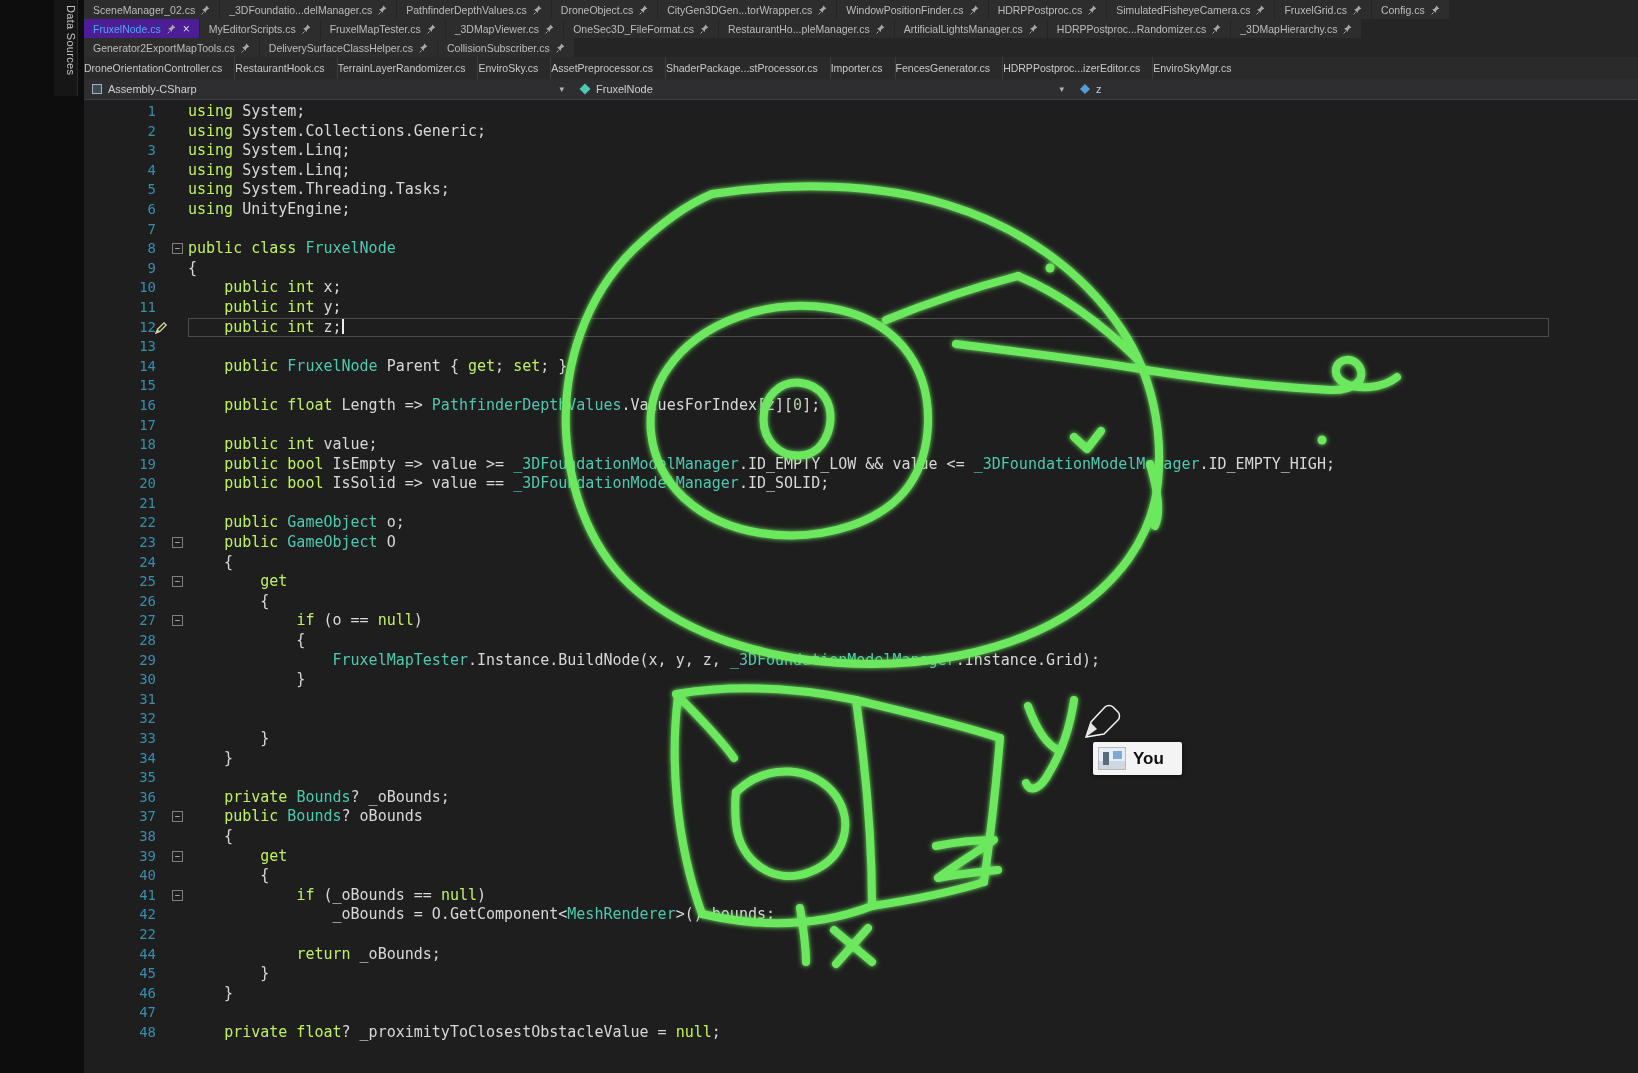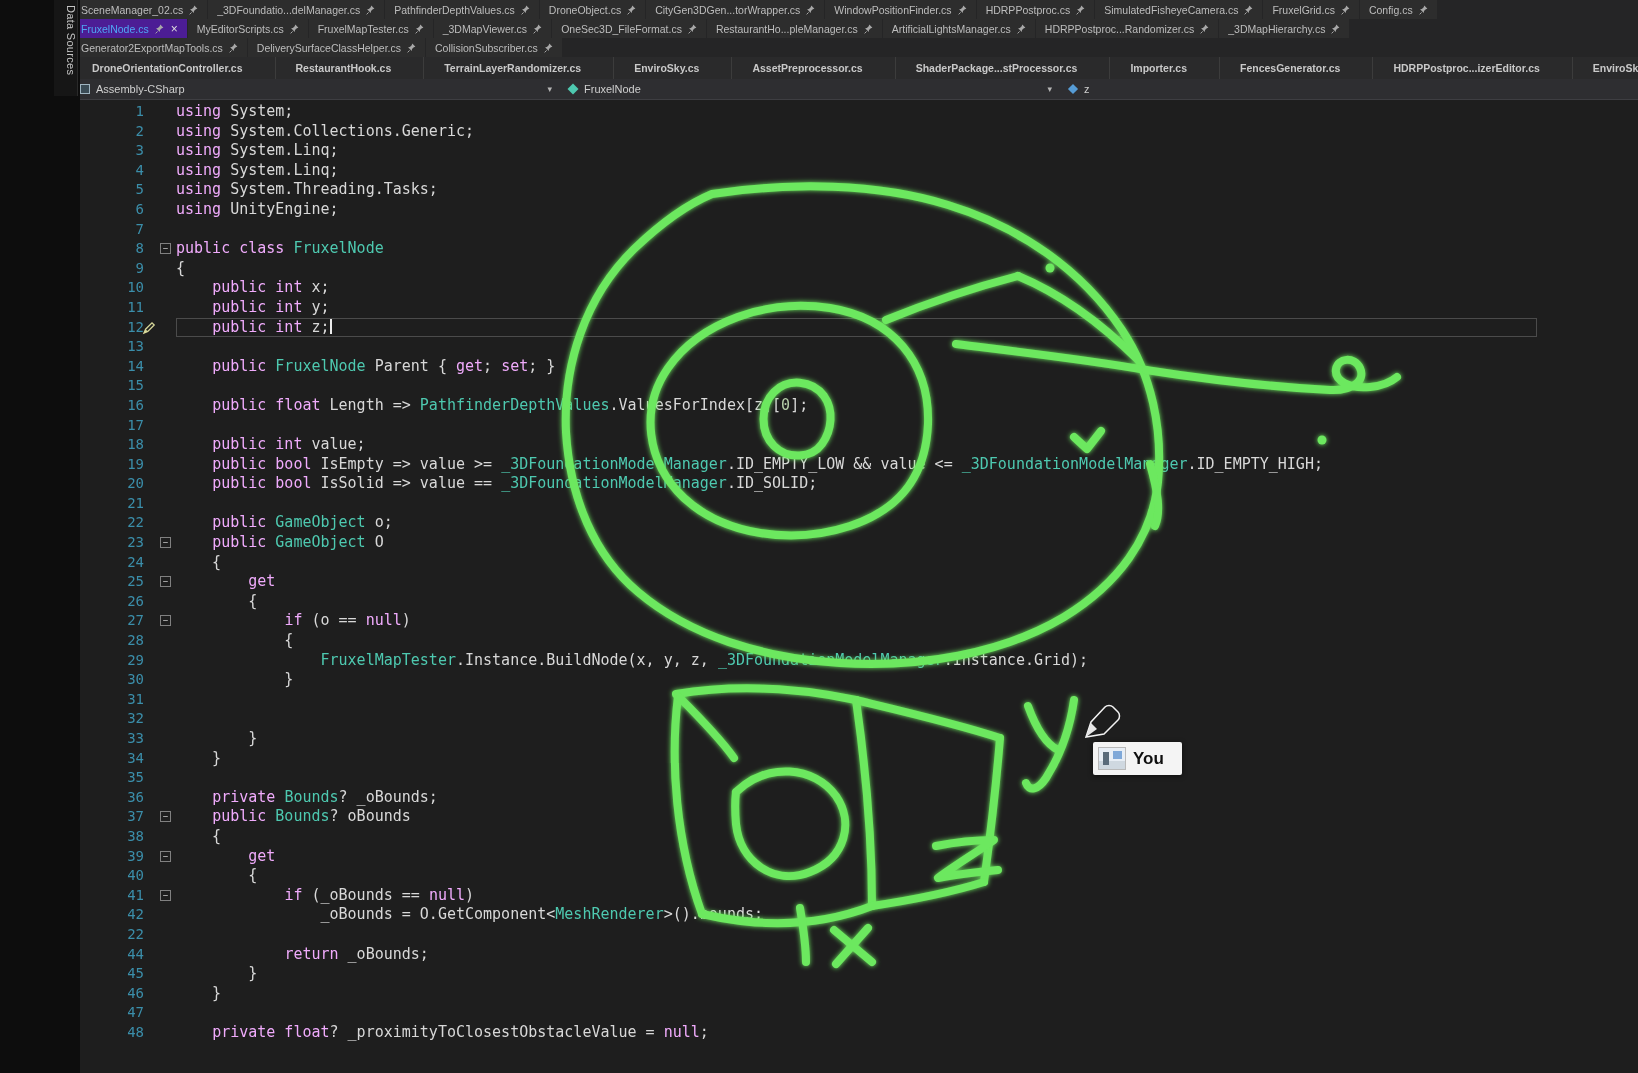--- a/index.html
+++ b/index.html
@@ -7,28 +7,28 @@
               font-family:"Liberation Sans", sans-serif; }
   #app { position:relative; width:1638px; height:1073px; background:#0d0d0d; }
 
   
   #left-col { position:absolute; left:0; top:0; width:80px; height:100%; background:#0d0d0d; z-index:5; }
   #data-sources-tab { position:absolute; left:54px; top:0; width:24px; height:96px;
       writing-mode:vertical-rl; color:#c4c4c4; font-size:11px; padding-top:5px;
       letter-spacing:.3px; background:#161616; border-right:1px solid #2a2a2a; }
 
   
-  #main { position:absolute; left:72px; top:0; right:0; height:100%; display:flex; flex-direction:column; }
+  #main { position:absolute; left:84px; top:0; right:0; height:100%; display:flex; flex-direction:column; }
 
   .tab-row { display:flex; background:#252526; height:19px; gap:1px; overflow:hidden; flex:none; }
   .tab-row.r3 { height:22px; background:#2a2a2b; gap:12px; }
   .tab { display:flex; align-items:center; gap:6px; padding:0 9px; background:#2d2d2d;
          color:#bdbdbd; font-size:10.5px; white-space:nowrap; cursor:default; }
   .tab.active { background:#4c1d95; color:#4fa7f5; }
-  .tab-row.r3 .tab { background:transparent; border-left:1px solid #3c3c3c; padding:0 20px; color:#c9c9c9;font-weight:bold; }
+  .tab-row.r3 .tab { background:transparent; border-left:1px solid #3c3c3c; padding:0 0; color:#c9c9c9; }
   .tab-row.r3 .tab:first-child { border-left:none; }
   .pin { display:inline-flex; align-items:center; }
   .close { font-size:12px; color:#dedede; margin-left:1px; }
 
   
   #nav-bar { height:21px; background:#2e2e31; border-bottom:1px solid #3e3e42; display:flex;
              align-items:center; font-size:11px; color:#cfcfcf; flex:none; }
   .nav-zone { display:flex; align-items:center; gap:6px; padding:0 8px; height:100%; }
   .nav-zone.z1 { width:488px; }
   .nav-zone.z2 { width:500px; }
@@ -43,21 +43,21 @@
   #editor { flex:1; background:#1e1e1e; font-family:"DejaVu Sans Mono", monospace;
             font-size:15px; position:relative; overflow:hidden; padding-top:2px; }
   .code-line { display:flex; height:19.6px; line-height:19.6px; white-space:pre; }
   .ln { width:72px; flex:none; text-align:right; color:#3b8eaa; font-size:14px; }
   .fold-col { width:32px; flex:none; position:relative; }
   .fold-box { position:absolute; left:16px; top:4px; width:11px; height:11px; border:1px solid #808080;
               color:#c8c8c8; font-size:9px; line-height:9px; text-align:center; background:#1e1e1e; }
   .edit-pencil { position:absolute; left:-2px; top:2px; }
   .code { width:1361px; flex:none; position:relative; color:#d8d8d8; }
   .code-line.current .code { outline:1px solid #4b4b4b; outline-offset:-1px; }
-  .tok-k { color:#f0abfc;text-align:center; } .tok-t { color:#4ec9b0; } .tok-n { color:#b5cea8; } .tok-p { color:#d8d8d8; }
+  .tok-k { color:#bef264;text-align:center; } .tok-t { color:#4ec9b0; } .tok-n { color:#b5cea8; } .tok-p { color:#d8d8d8; }
   .caret { display:inline-block; width:2px; height:15px; background:#ececec; vertical-align:-2px; }
 
   
   #annotation { position:absolute; left:0; top:0; width:1638px; height:1073px;
                 pointer-events:none; z-index:50; }
   #you-badge { position:absolute; left:1093px; top:742px; width:89px; height:33px; z-index:60;
                background:#f4f4f4; border-radius:2px; display:flex; align-items:center; gap:7px;
                padding:0 9px 0 5px; box-shadow:0 1px 5px rgba(0,0,0,.55); }
   .you-text { font-weight:bold; font-size:17px; color:#101010; }
   .thumb { display:inline-flex; border:1px solid #b9b9b9; }

